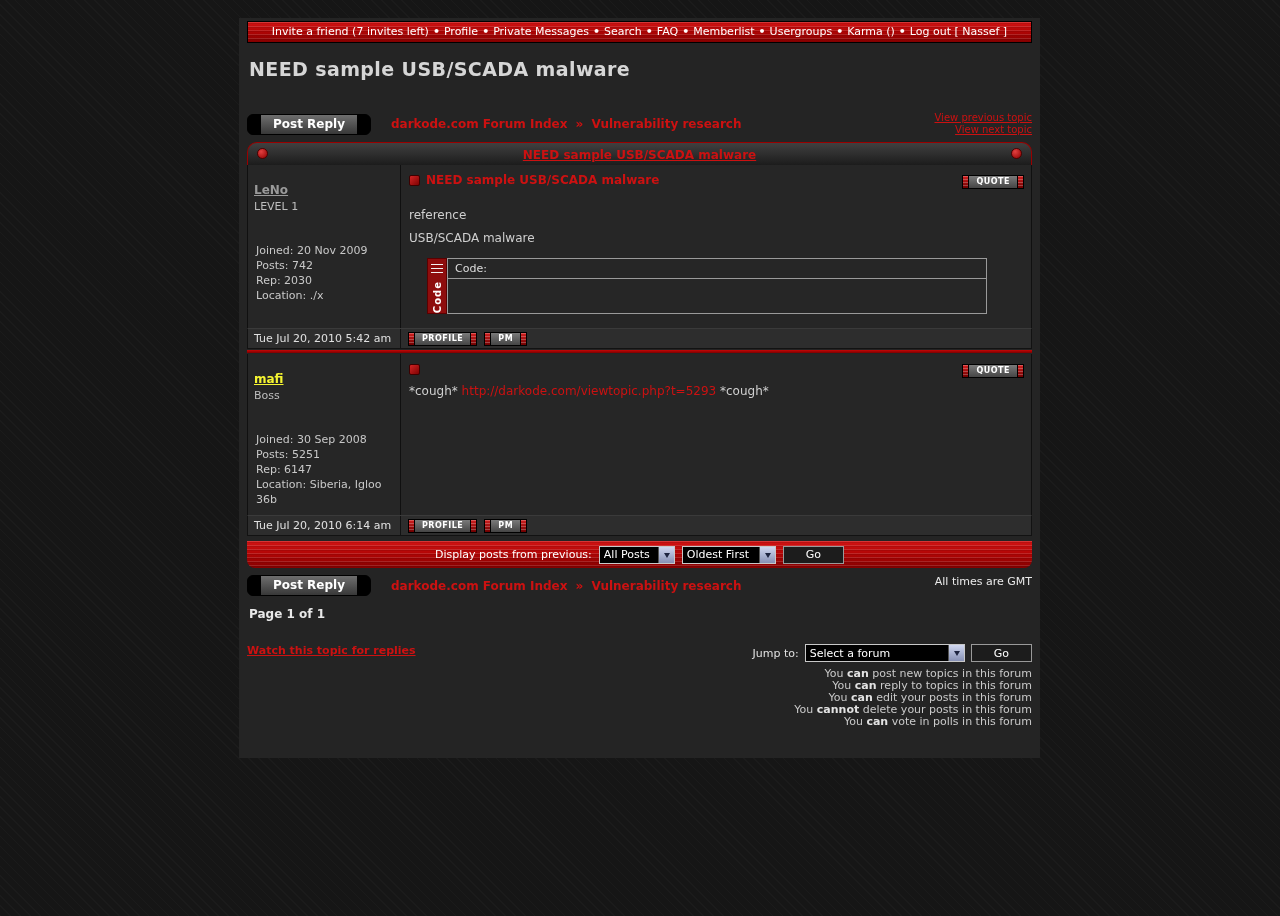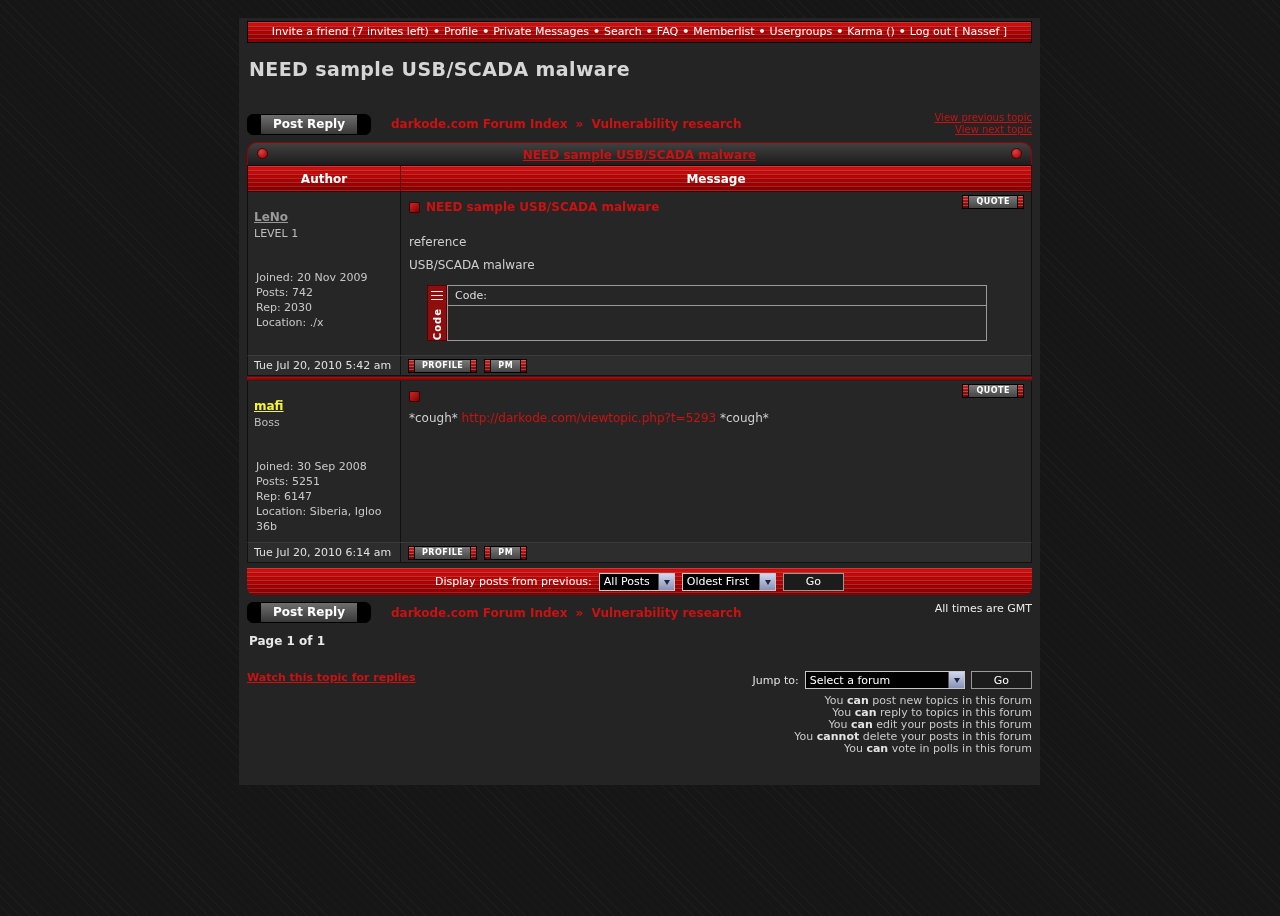--- a/index.html
+++ b/index.html
@@ -89,21 +89,21 @@
   .rank { margin-top:3px; font-size:11px; color:#bdbdbd; }
   .stats { margin-top:30px; line-height:15px; padding-left:2px; }
   .message-cell { position:relative; padding:8px 8px 10px; }
   .subject-row { display:flex; align-items:center; gap:6px; min-height:14px; }
   .subject { color:#cc1111; font-weight:bold; font-size:12px; }
   .post-icon {
     width:11px; height:11px; border-radius:2px; flex:0 0 11px;
     background:linear-gradient(135deg,#d22424,#7e0202);
     border:1px solid #3d0000;
   }
-  .quote-btn { position:absolute; top:3px; right:7px; }
+  .quote-btn { position:absolute; top:10px; right:7px; }
   .body-text { font-size:12px; color:#cfcfcf; line-height:16px; margin-top:7px; }
   .body-gap { margin-top:20px; }
   .msg-link { color:#cc1111; text-decoration:none; }
   
   .mini-btn {
     display:inline-flex; align-items:stretch; height:14px;
     border:1px solid #000; background:#000; cursor:pointer;
   }
   .mini-btn .cap {
     width:5px;
@@ -206,24 +206,20 @@
   </div>
 
   <div class="topic-table">
 
     <div class="topic-bar">
       <span class="dot left"></span>
       <a href="#">NEED sample USB/SCADA malware</a>
       <span class="dot right"></span>
     </div>
 
-    <div class="thead redbar">
-      <div class="cell author-h">Author</div>
-      <div class="cell message-h">Message</div>
-    </div>
 
     <div class="post-row" style="min-height:161px;">
       <div class="author-cell">
         <div class="author-top">
           <a href="#" class="uname gray">LeNo</a>
           <div class="rank">LEVEL 1</div>
         </div>
         <div class="stats">
           <div>Joined: 20 Nov 2009</div>
           <div>Posts: 742</div>

